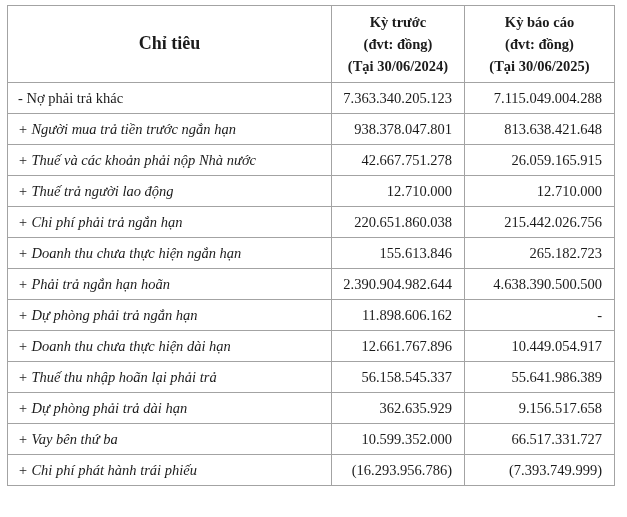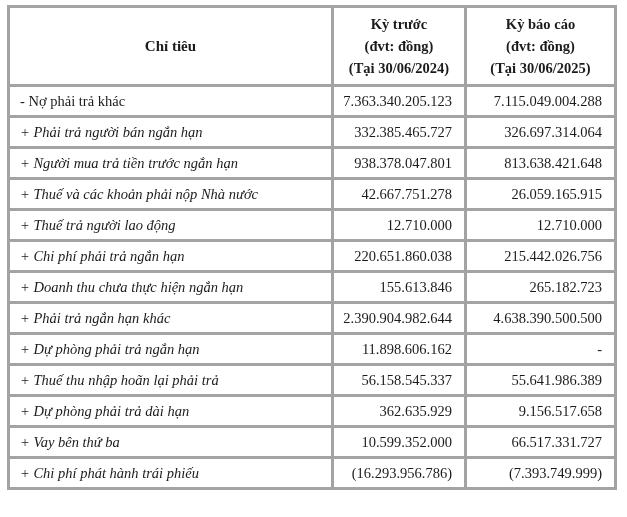--- a/index.html
+++ b/index.html
@@ -23,36 +23,36 @@
   table.fin {
     border-collapse: collapse;
     width: 607px;
     table-layout: fixed;
   }
   table.fin col.c-label { width: 324px; }
   table.fin col.c-prev  { width: 133px; }
   table.fin col.c-rep   { width: 150px; }
 
   table.fin th, table.fin td {
-    border: 3px solid #a3a3a3;
+    border: 1px solid #a3a3a3;
     padding: 0;
     vertical-align: middle;
   }
 
   
   thead th {
     height: 76px;
     font-weight: bold;
     font-size: 14.5px;
     line-height: 1.52;
     text-align: center;
     font-style: normal;
   }
   thead th.h-label {
-    font-size: 15px;
+    font-size: 18px;
   }
   .hline { display: block; white-space: nowrap; }
 
   
   tbody tr { height: 31px; }
   tbody td.label {
     text-align: left;
     padding-left: 10px;
     font-size: 14.5px;
     font-style: italic;
@@ -96,25 +96,20 @@
         </th>
       </tr>
     </thead>
     <tbody id="tbody">
         <tr class="top-row">
           <td class="label">- Nợ phải trả khác</td>
           <td class="num">7.363.340.205.123</td>
           <td class="num">7.115.049.004.288</td>
         </tr>
         <tr>
-          <td class="label">+ Phải trả người bán ngắn hạn</td>
-          <td class="num">332.385.465.727</td>
-          <td class="num">326.697.314.064</td>
-        </tr>
-        <tr>
           <td class="label">+ Người mua trả tiền trước ngắn hạn</td>
           <td class="num">938.378.047.801</td>
           <td class="num">813.638.421.648</td>
         </tr>
         <tr>
           <td class="label">+ Thuế và các khoản phải nộp Nhà nước</td>
           <td class="num">42.667.751.278</td>
           <td class="num">26.059.165.915</td>
         </tr>
         <tr>
@@ -126,28 +121,33 @@
           <td class="label">+ Chi phí phải trả ngắn hạn</td>
           <td class="num">220.651.860.038</td>
           <td class="num">215.442.026.756</td>
         </tr>
         <tr>
           <td class="label">+ Doanh thu chưa thực hiện ngắn hạn</td>
           <td class="num">155.613.846</td>
           <td class="num">265.182.723</td>
         </tr>
         <tr>
-          <td class="label">+ Phải trả ngắn hạn khác</td>
+          <td class="label">+ Phải trả ngắn hạn hoãn</td>
           <td class="num">2.390.904.982.644</td>
           <td class="num">4.638.390.500.500</td>
         </tr>
         <tr>
           <td class="label">+ Dự phòng phải trả ngắn hạn</td>
           <td class="num">11.898.606.162</td>
           <td class="num">-</td>
+        </tr>
+        <tr>
+          <td class="label">+ Doanh thu chưa thực hiện dài hạn</td>
+          <td class="num">12.661.767.896</td>
+          <td class="num">10.449.054.917</td>
         </tr>
         <tr>
           <td class="label">+ Thuế thu nhập hoãn lại phải trả</td>
           <td class="num">56.158.545.337</td>
           <td class="num">55.641.986.389</td>
         </tr>
         <tr>
           <td class="label">+ Dự phòng phải trả dài hạn</td>
           <td class="num">362.635.929</td>
           <td class="num">9.156.517.658</td>

